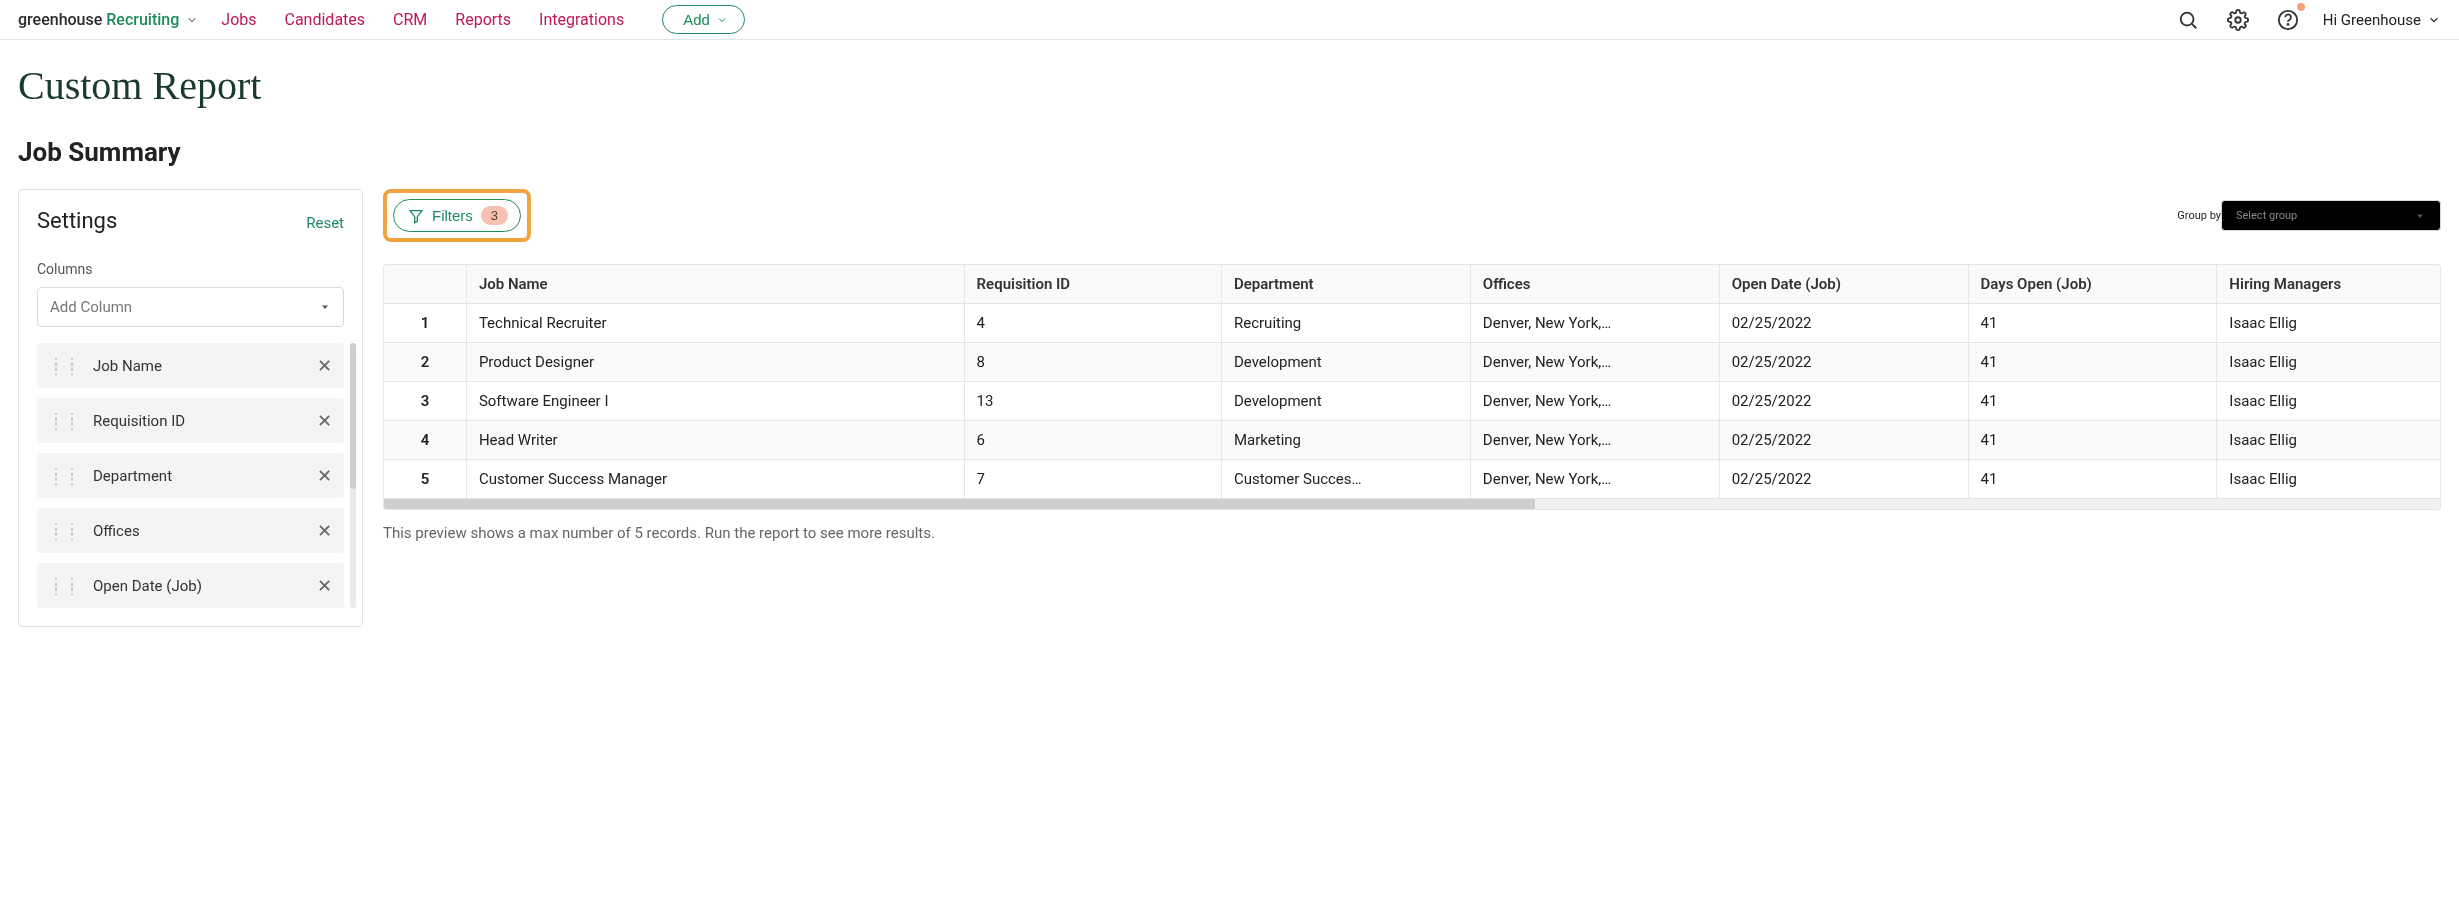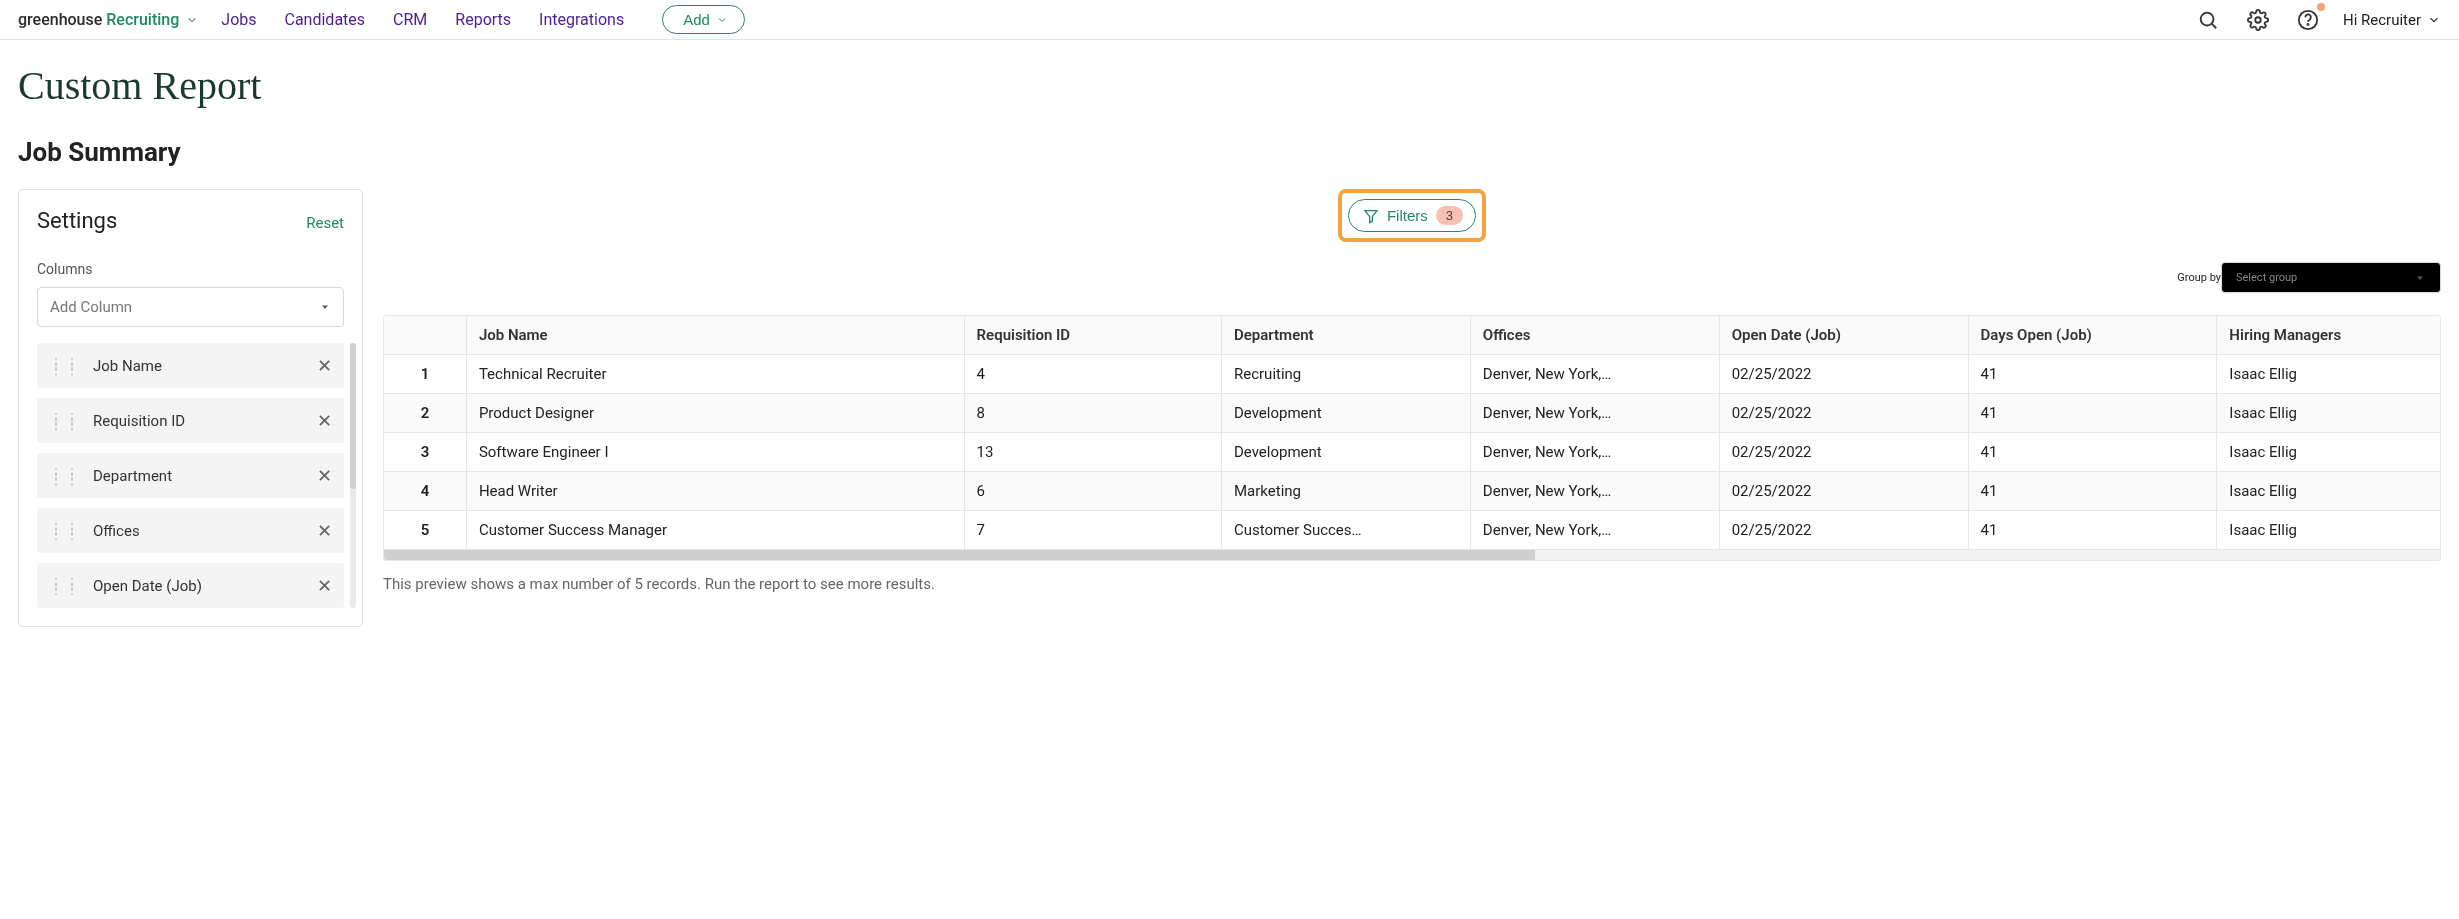--- a/index.html
+++ b/index.html
@@ -14,21 +14,21 @@
     display: flex;
     align-items: center;
     height: 40px;
     padding: 0 18px;
     border-bottom: 1px solid #e3e3e3;
   }
   .logo-wrap { display: flex; align-items: center; gap: 6px; margin-right: 22px; }
   .logo-text { font-size: 16px; font-weight: 500; }
   .logo-text .g1 { color: #2a2a2a; }
   .logo-text .g2 { color: #1f8b5f; }
-  .nav-links { display: flex; gap: 28px; font-size: 16px; color: #4c1d95; text-align: center; }
+  .nav-links { display: flex; gap: 28px; font-size: 16px; color: #be185d; text-align: center; }
   .nav-links span { cursor: pointer; }
   .add-btn {
     margin-left: 38px;
     border: 1.5px solid #1f8b5f;
     color: #1f8b5f;
     background: #fff;
     border-radius: 20px;
     padding: 5px 16px 5px 20px;
     font-size: 15px;
     display: inline-flex;
@@ -94,21 +94,21 @@
     color: #333;
   }
   .drag-handle { color: #b8b8b8; font-size: 14px; line-height: 6px; cursor: grab; }
   .drag-handle span { display: block; letter-spacing: 2px; }
   .col-item .remove { margin-left: auto; color: #666; cursor: pointer; font-size: 18px; }
   .col-scroll { position: absolute; right: -12px; top: 0; bottom: 0; width: 6px; background: #eaeaea; border-radius: 3px; }
   .col-scroll-thumb { position: absolute; top: 0; left: 0; right: 0; height: 55%; background: #cfcfcf; border-radius: 3px; }
 
   
   .main { flex: 1; min-width: 0; }
-  .toolbar { display: flex; align-items: center; margin-bottom: 22px; gap: 20px; flex-direction: column; }
+  .toolbar { display: flex; align-items: center; margin-bottom: 22px; gap: 20px; }
   .filters-highlight {
     border: 4px solid #f0a33f;
     border-radius: 8px;
     padding: 6px;
     display: inline-block;
   }
   .filters-btn {
     border: 1.5px solid #1f8b5f;
     color: #1f8b5f;
     background: #fff;
@@ -212,21 +212,21 @@
       <span>
         <svg width="22" height="22" viewBox="0 0 24 24" fill="none" stroke="#333" stroke-width="2">
             <circle cx="12" cy="12" r="10"></circle>
             <path d="M9.1 9a3 3 0 1 1 5.8 1c0 2-3 2-3 4"></path>
             <circle cx="12" cy="17" r="0.6" fill="#333"></circle>
           </svg>
       </span>
       <span class="help-dot"></span>
     </button>
     <div class="user-greeting">
-      <span>Hi Recruiter</span>
+      <span>Hi Greenhouse</span>
       <span>
         <svg width="14" height="14" viewBox="0 0 24 24" fill="none" stroke="#333" stroke-width="2">
             <polyline points="6 9 12 15 18 9"></polyline>
           </svg>
       </span>
     </div>
   </div>
 </div>
 
 <h1 class="page-heading">Custom Report</h1>

